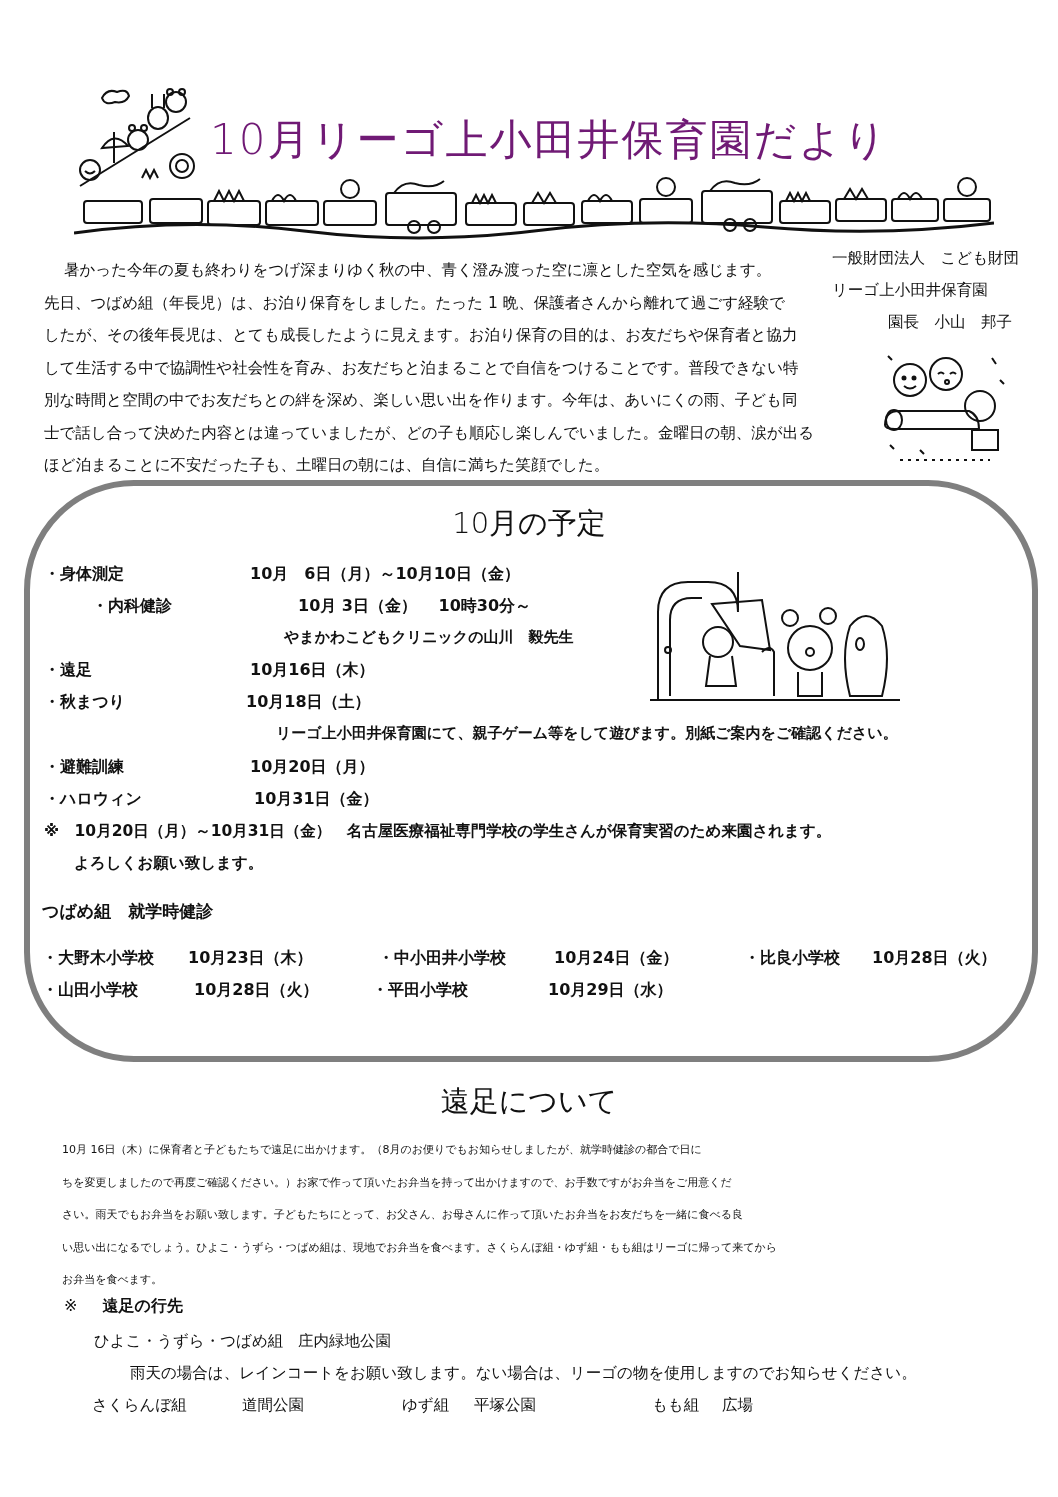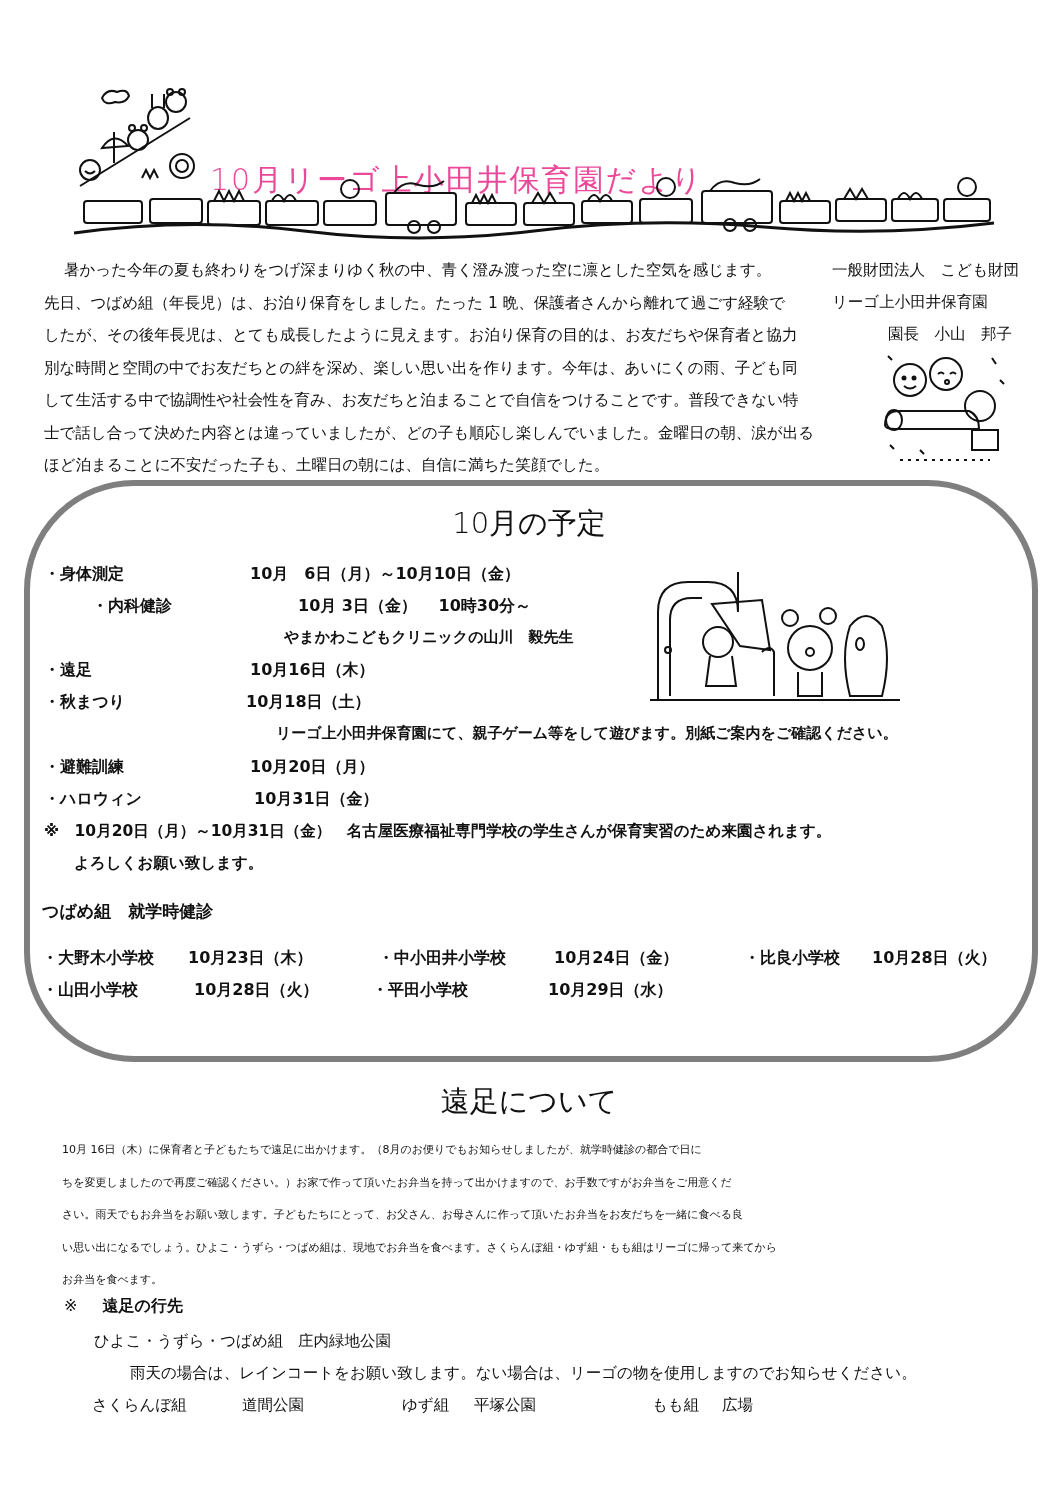--- a/index.html
+++ b/index.html
@@ -3,31 +3,31 @@
 <meta charset="utf-8">
 <style>
   html, body { margin: 0; padding: 0; background: #ffffff; }
   body {
     width: 1058px; height: 1497px; position: relative; overflow: hidden;
     font-family: "DejaVu Sans", "Liberation Sans", sans-serif;
     color: #111;
   }
   .abs { position: absolute; }
   .title {
-    left: 210px; top: 112px; font-size: 30px; letter-spacing: 2px; font-weight: 300;
-    white-space: nowrap; color: #ec4899; margin-top: 48px;
+    left: 210px; top: 112px; font-size: 42px; letter-spacing: 2px; font-weight: 300;
+    white-space: nowrap; color: #701a75;
   }
   .hdr-illus { left: 72px; top: 78px; width: 130px; height: 115px; }
   .train-border { left: 74px; top: 175px; width: 920px; height: 70px; }
   .intro {
     left: 44px; top: 254px; width: 780px; font-size: 15.5px; line-height: 32.5px;
   }
   .intro p { margin: 0; }
   .intro .indent { text-indent: 20px; }
-  .org { left: 832px; top: 254px; font-size: 15.5px; line-height: 32px; }
+  .org { left: 832px; top: 242px; font-size: 15.5px; line-height: 32px; }
   .org div { white-space: nowrap; }
   .org .principal { padding-left: 56px; }
   .kids-illus { left: 880px; top: 350px; width: 130px; height: 115px; }
 
   .schedule-box {
     left: 24px; top: 480px; width: 1002px; height: 570px;
     border: 6px solid #7f7f7f; border-radius: 110px;
   }
   .sched-title { left: 0; right: 0; top: 504px; text-align: center; font-size: 29px; font-weight: 300; }
   .sched-row { font-size: 16px; font-weight: bold; white-space: nowrap; text-align: right; }
@@ -104,22 +104,22 @@
       <path d="M824 24 q6 -12 12 0 q6 -12 12 0"></path>
     <rect x="870" y="24" width="46" height="22" rx="3"></rect>
       <circle cx="893" cy="12" r="9"></circle>
   </g>
 </svg>
 
 <div class="abs intro">
   <p class="indent">暑かった今年の夏も終わりをつげ深まりゆく秋の中、青く澄み渡った空に凛とした空気を感じます。</p>
   <p>先日、つばめ組（年長児）は、お泊り保育をしました。たった 1 晩、保護者さんから離れて過ごす経験で</p>
   <p>したが、その後年長児は、とても成長したように見えます。お泊り保育の目的は、お友だちや保育者と協力</p>
+  <p>して生活する中で協調性や社会性を育み、お友だちと泊まることで自信をつけることです。普段できない特</p>
   <p>別な時間と空間の中でお友だちとの絆を深め、楽しい思い出を作ります。今年は、あいにくの雨、子ども同</p>
-  <p>して生活する中で協調性や社会性を育み、お友だちと泊まることで自信をつけることです。普段できない特</p>
   <p>士で話し合って決めた内容とは違っていましたが、どの子も順応し楽しんでいました。金曜日の朝、涙が出る</p>
   <p>ほど泊まることに不安だった子も、土曜日の朝には、自信に満ちた笑顔でした。</p>
 </div>
 
 <div class="abs org">
   <div>一般財団法人　こども財団</div>
   <div>リーゴ上小田井保育園</div>
   <div class="principal">園長　小山　邦子</div>
 </div>
 <svg class="abs kids-illus" viewBox="0 0 130 115" fill="none" stroke="#111" stroke-width="2">

